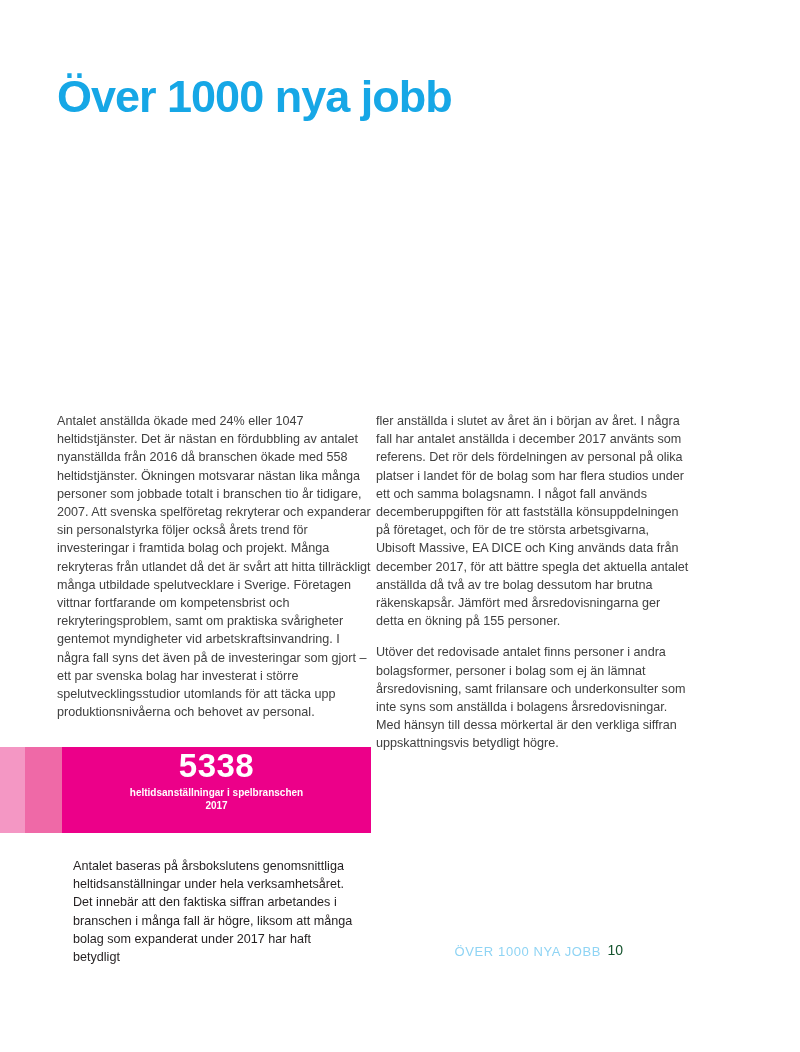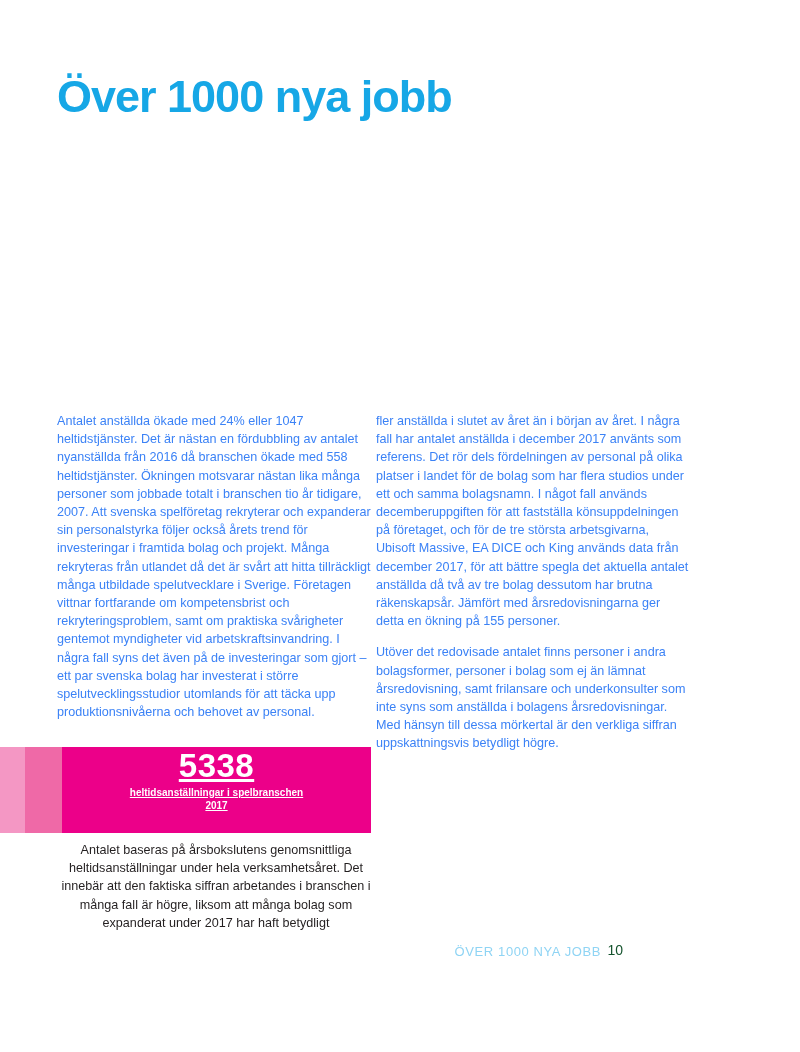--- a/index.html
+++ b/index.html
@@ -35,42 +35,42 @@
     white-space: nowrap;
   }
 
   
   .col {
     position: absolute;
     top: 412px;
     width: 315px;
     font-size: 12.6px;
     line-height: 18.2px;
-    color: #3b82f6;
+    color: #404040;
     text-align: left;
   }
   .col-left  { left: 57px; }
   .col-right { left: 376px; }
 
   .col p {
     margin: 0 0 13px 0;
   }
   .col p:last-child { margin-bottom: 0; }
 
   
   .col-left-bottom {
     position: absolute;
     left: 57px;
     top: 841px;
     width: 318px;
     font-size: 12.6px;
     line-height: 18.2px;
     color: #231f20;
   }
-  .col-left-bottom p { margin: 0; text-align: center; }
+  .col-left-bottom p { margin: 16px; }
 
   
   .callout {
     position: absolute;
     left: 0;
     top: 747px;
     width: 371px;
     height: 86px;
   }
   .callout .band {
@@ -100,21 +100,20 @@
     top: 0;
     bottom: 0;
     display: flex;
     flex-direction: column;
     align-items: center;
     justify-content: center;
     color: #ffffff;
     text-align: center;
     padding-bottom: 20px;
     box-sizing: border-box;
-    text-decoration: underline;
   }
   .callout-number {
     font-size: 33px;
     line-height: 35px;
     font-weight: bold;
     letter-spacing: 0.5px;
   }
   .callout-label {
     font-size: 10px;
     line-height: 13.5px;

